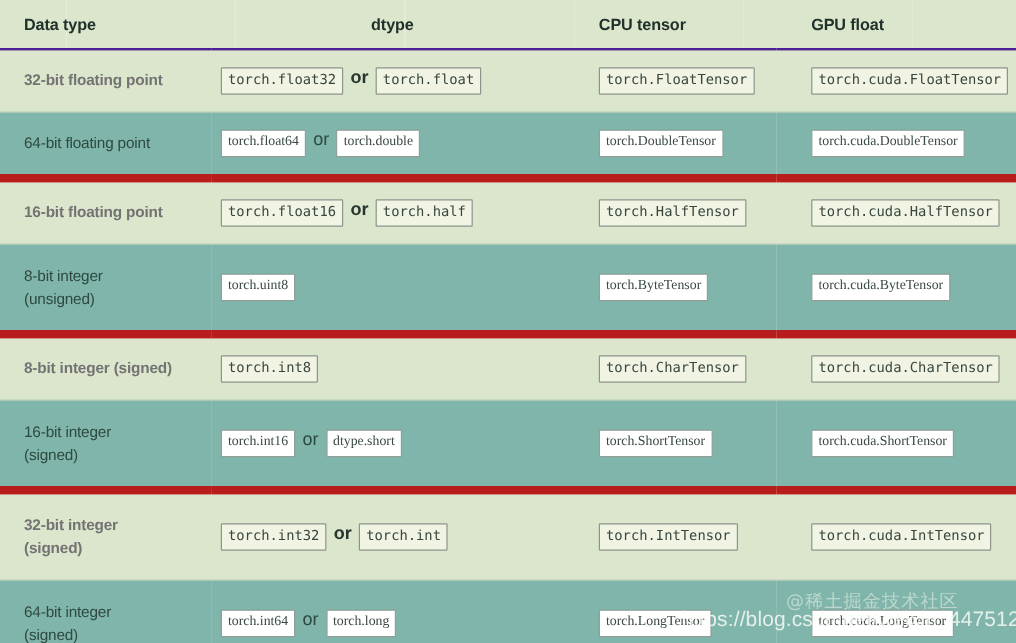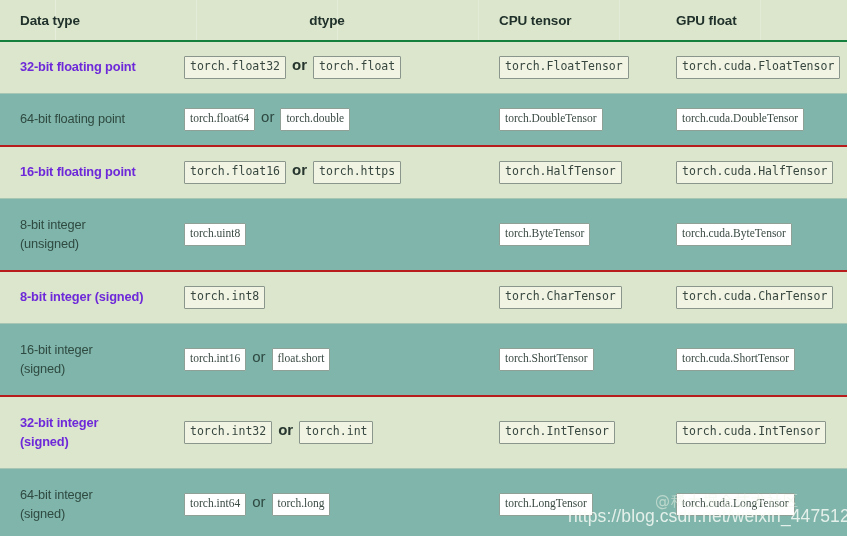--- a/index.html
+++ b/index.html
@@ -48,46 +48,46 @@
 
   thead th {
     text-align: left;
     font-size: 13.5px;
     font-weight: bold;
     color: #20312b;
     letter-spacing: -0.1px;
     padding: 0;
     height: 40px;
     vertical-align: middle;
-    border-bottom: 2px solid #15803d;
+    border-bottom: 2px solid #4c1d95;
     background: transparent;
   }
   thead th .hd { display: block; }
   thead th.h-dtname .hd { padding-left: 20px; }
   thead th.h-dtype  .hd { padding-left: 8px; text-align: center; }
   thead th.h-cpu    .hd { padding-left: 29px; }
   thead th.h-gpu    .hd { padding-left: 29px; }
 
   tbody tr { background: #dce6cc; }
   tbody tr.alt { background: #7fb5ab; }
-  tbody tr.alt td { border-top: 1px solid #a7c6b4; border-bottom: 2px solid #b91c1c; margin-left: 14px; }
+  tbody tr.alt td { border-top: 1px solid #a7c6b4; border-bottom: 7px solid #b91c1c; margin-left: 14px; }
 
   tbody td {
     padding: 0;
     vertical-align: middle;
     font-size: 12.5px;
     color: #2c3a33;
   }
   tbody tr.r1 td { height: 51px; }
   tbody tr.r2 td { height: 71px; }
 
   td.dtname {
     font-size: 12.8px;
     font-weight: bold;
-    color: #6d28d9;
+    color: #737373;
     letter-spacing: -0.15px;
     line-height: 1.45;
     padding-left: 20px;
   }
   tr.alt td.dtname {
     font-weight: normal;
     color: #2f4a40;
   }
   td.dtname .l2 { display: block; }
 
@@ -205,21 +205,21 @@
           </td>
           <td class="codecell cpu"><code class="box">torch.DoubleTensor</code></td>
           <td class="codecell gpu"><code class="box">torch.cuda.DoubleTensor</code></td>
         </tr>
         <tr class="r1">
           <td class="dtname"><span>16-bit floating point</span></td>
           <td class="codecell dtype">
             <div class="codewrap">
               <code class="box">torch.float16</code>
               <span class="orword">or</span>
-              <code class="box">torch.https</code>
+              <code class="box">torch.half</code>
             </div>
           </td>
           <td class="codecell cpu"><code class="box">torch.HalfTensor</code></td>
           <td class="codecell gpu"><code class="box">torch.cuda.HalfTensor</code></td>
         </tr>
         <tr class="alt r2">
           <td class="dtname"><span>8-bit integer</span><span class="l2">(unsigned)</span></td>
           <td class="codecell dtype">
             <div class="codewrap">
               <code class="box">torch.uint8</code>
@@ -237,21 +237,21 @@
           </td>
           <td class="codecell cpu"><code class="box">torch.CharTensor</code></td>
           <td class="codecell gpu"><code class="box">torch.cuda.CharTensor</code></td>
         </tr>
         <tr class="alt r2">
           <td class="dtname"><span>16-bit integer</span><span class="l2">(signed)</span></td>
           <td class="codecell dtype">
             <div class="codewrap">
               <code class="box">torch.int16</code>
               <span class="orword">or</span>
-              <code class="box">float.short</code>
+              <code class="box">dtype.short</code>
             </div>
           </td>
           <td class="codecell cpu"><code class="box">torch.ShortTensor</code></td>
           <td class="codecell gpu"><code class="box">torch.cuda.ShortTensor</code></td>
         </tr>
         <tr class="r2">
           <td class="dtname"><span>32-bit integer</span><span class="l2">(signed)</span></td>
           <td class="codecell dtype">
             <div class="codewrap">
               <code class="box">torch.int32</code>

